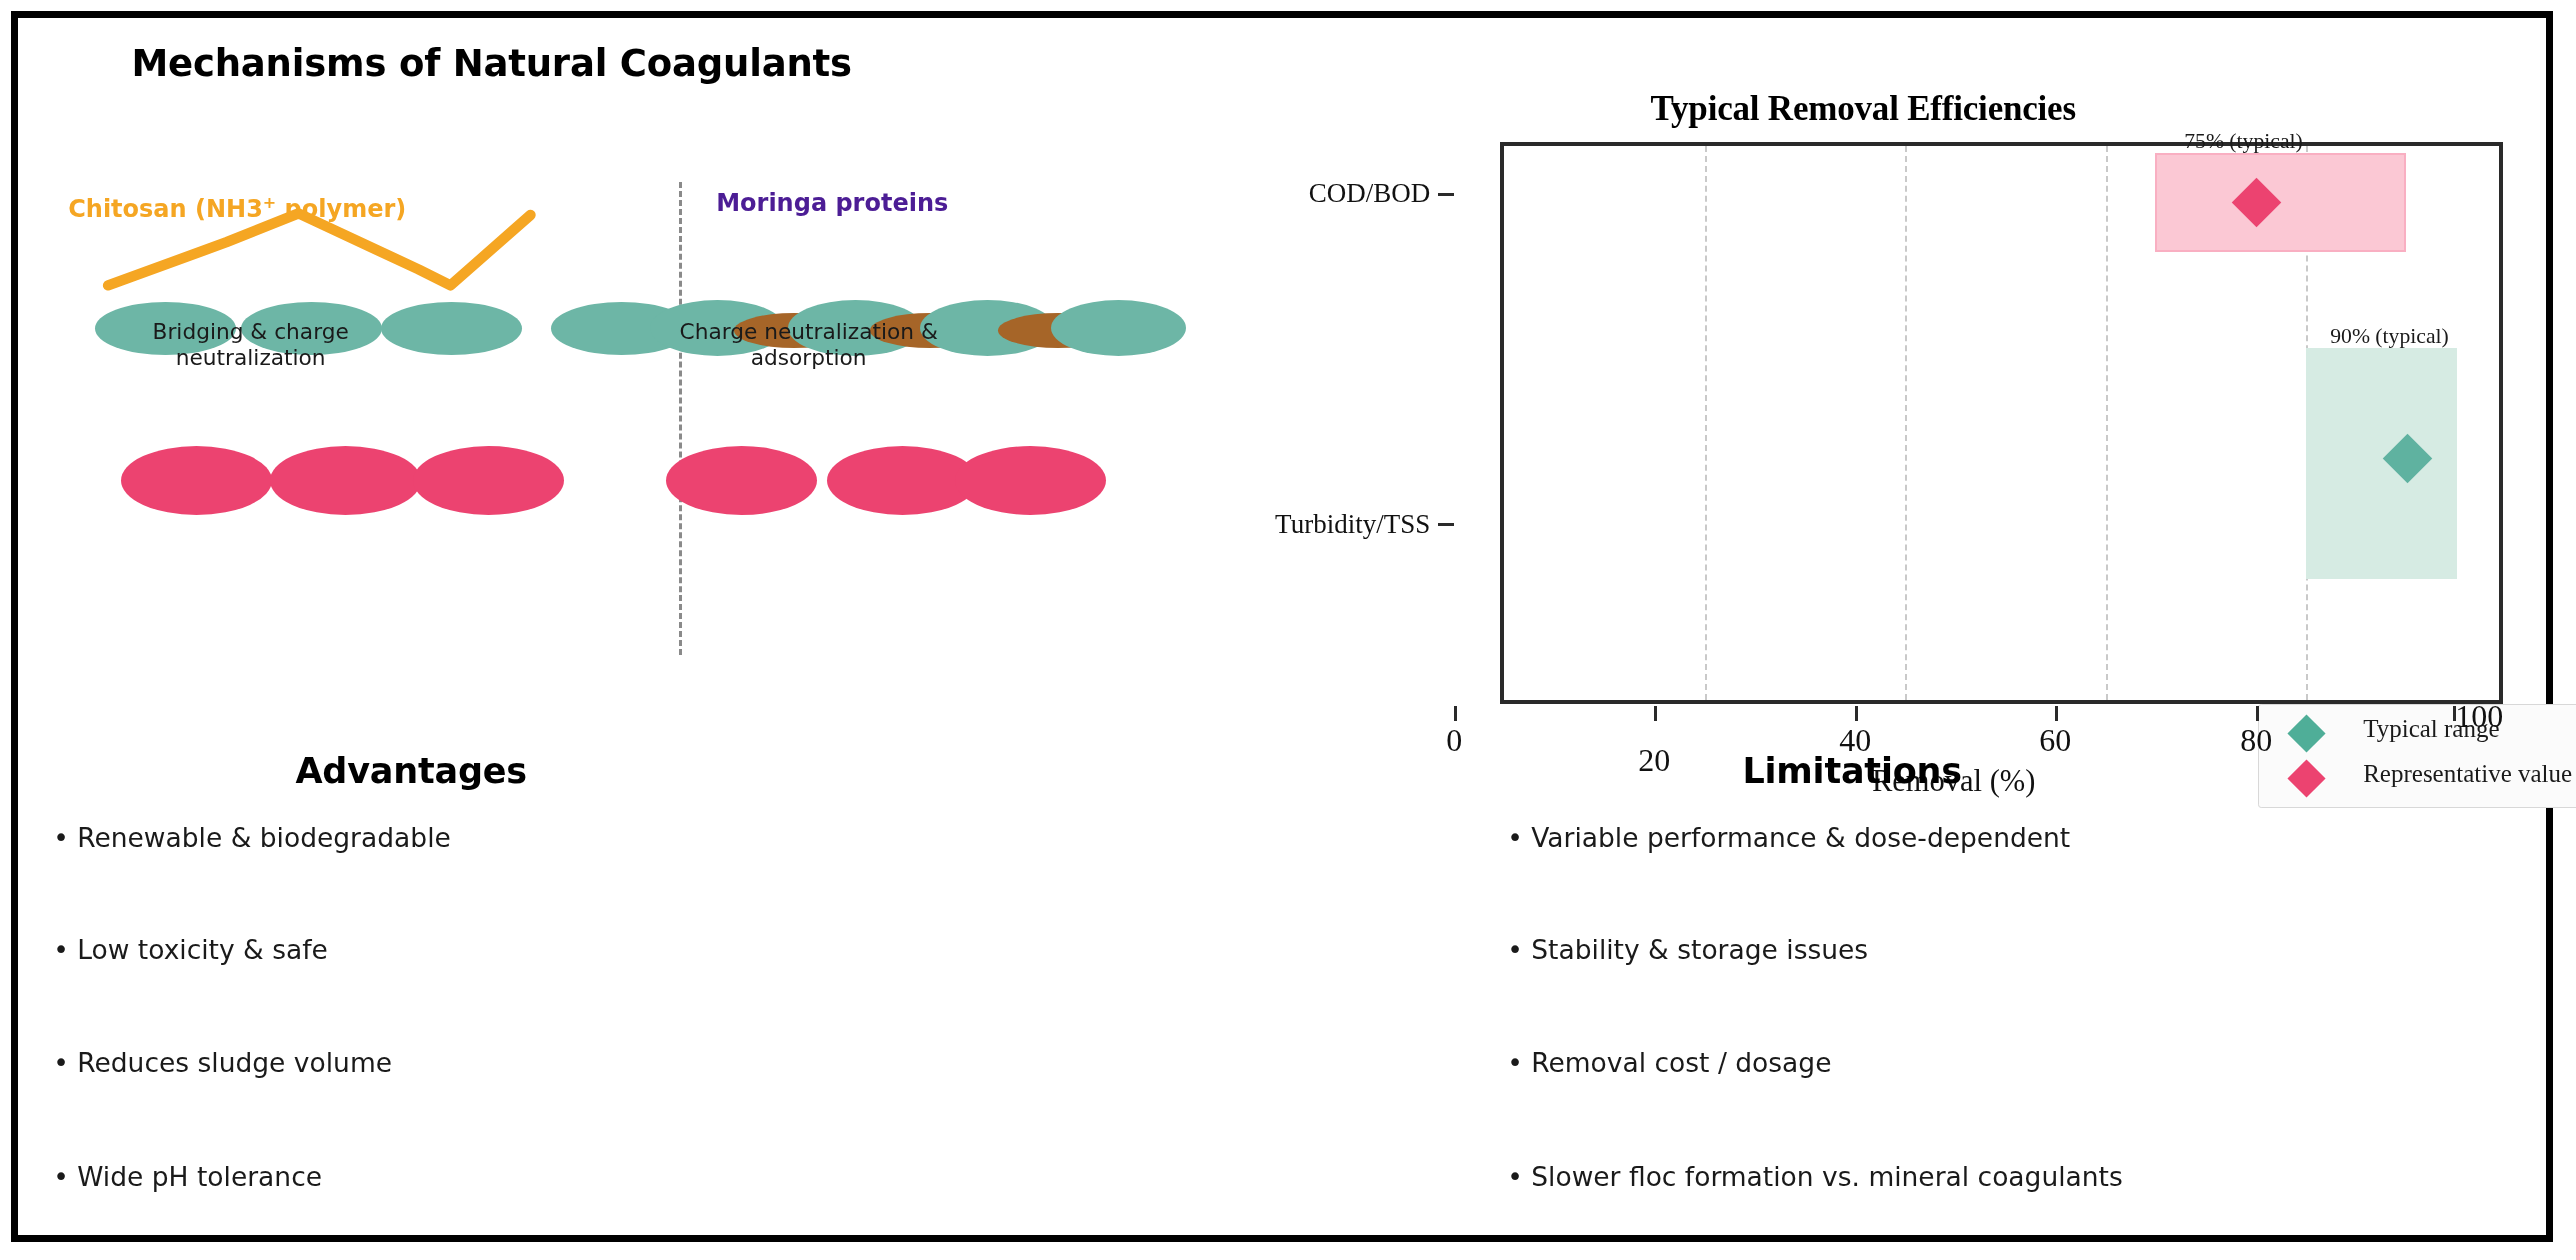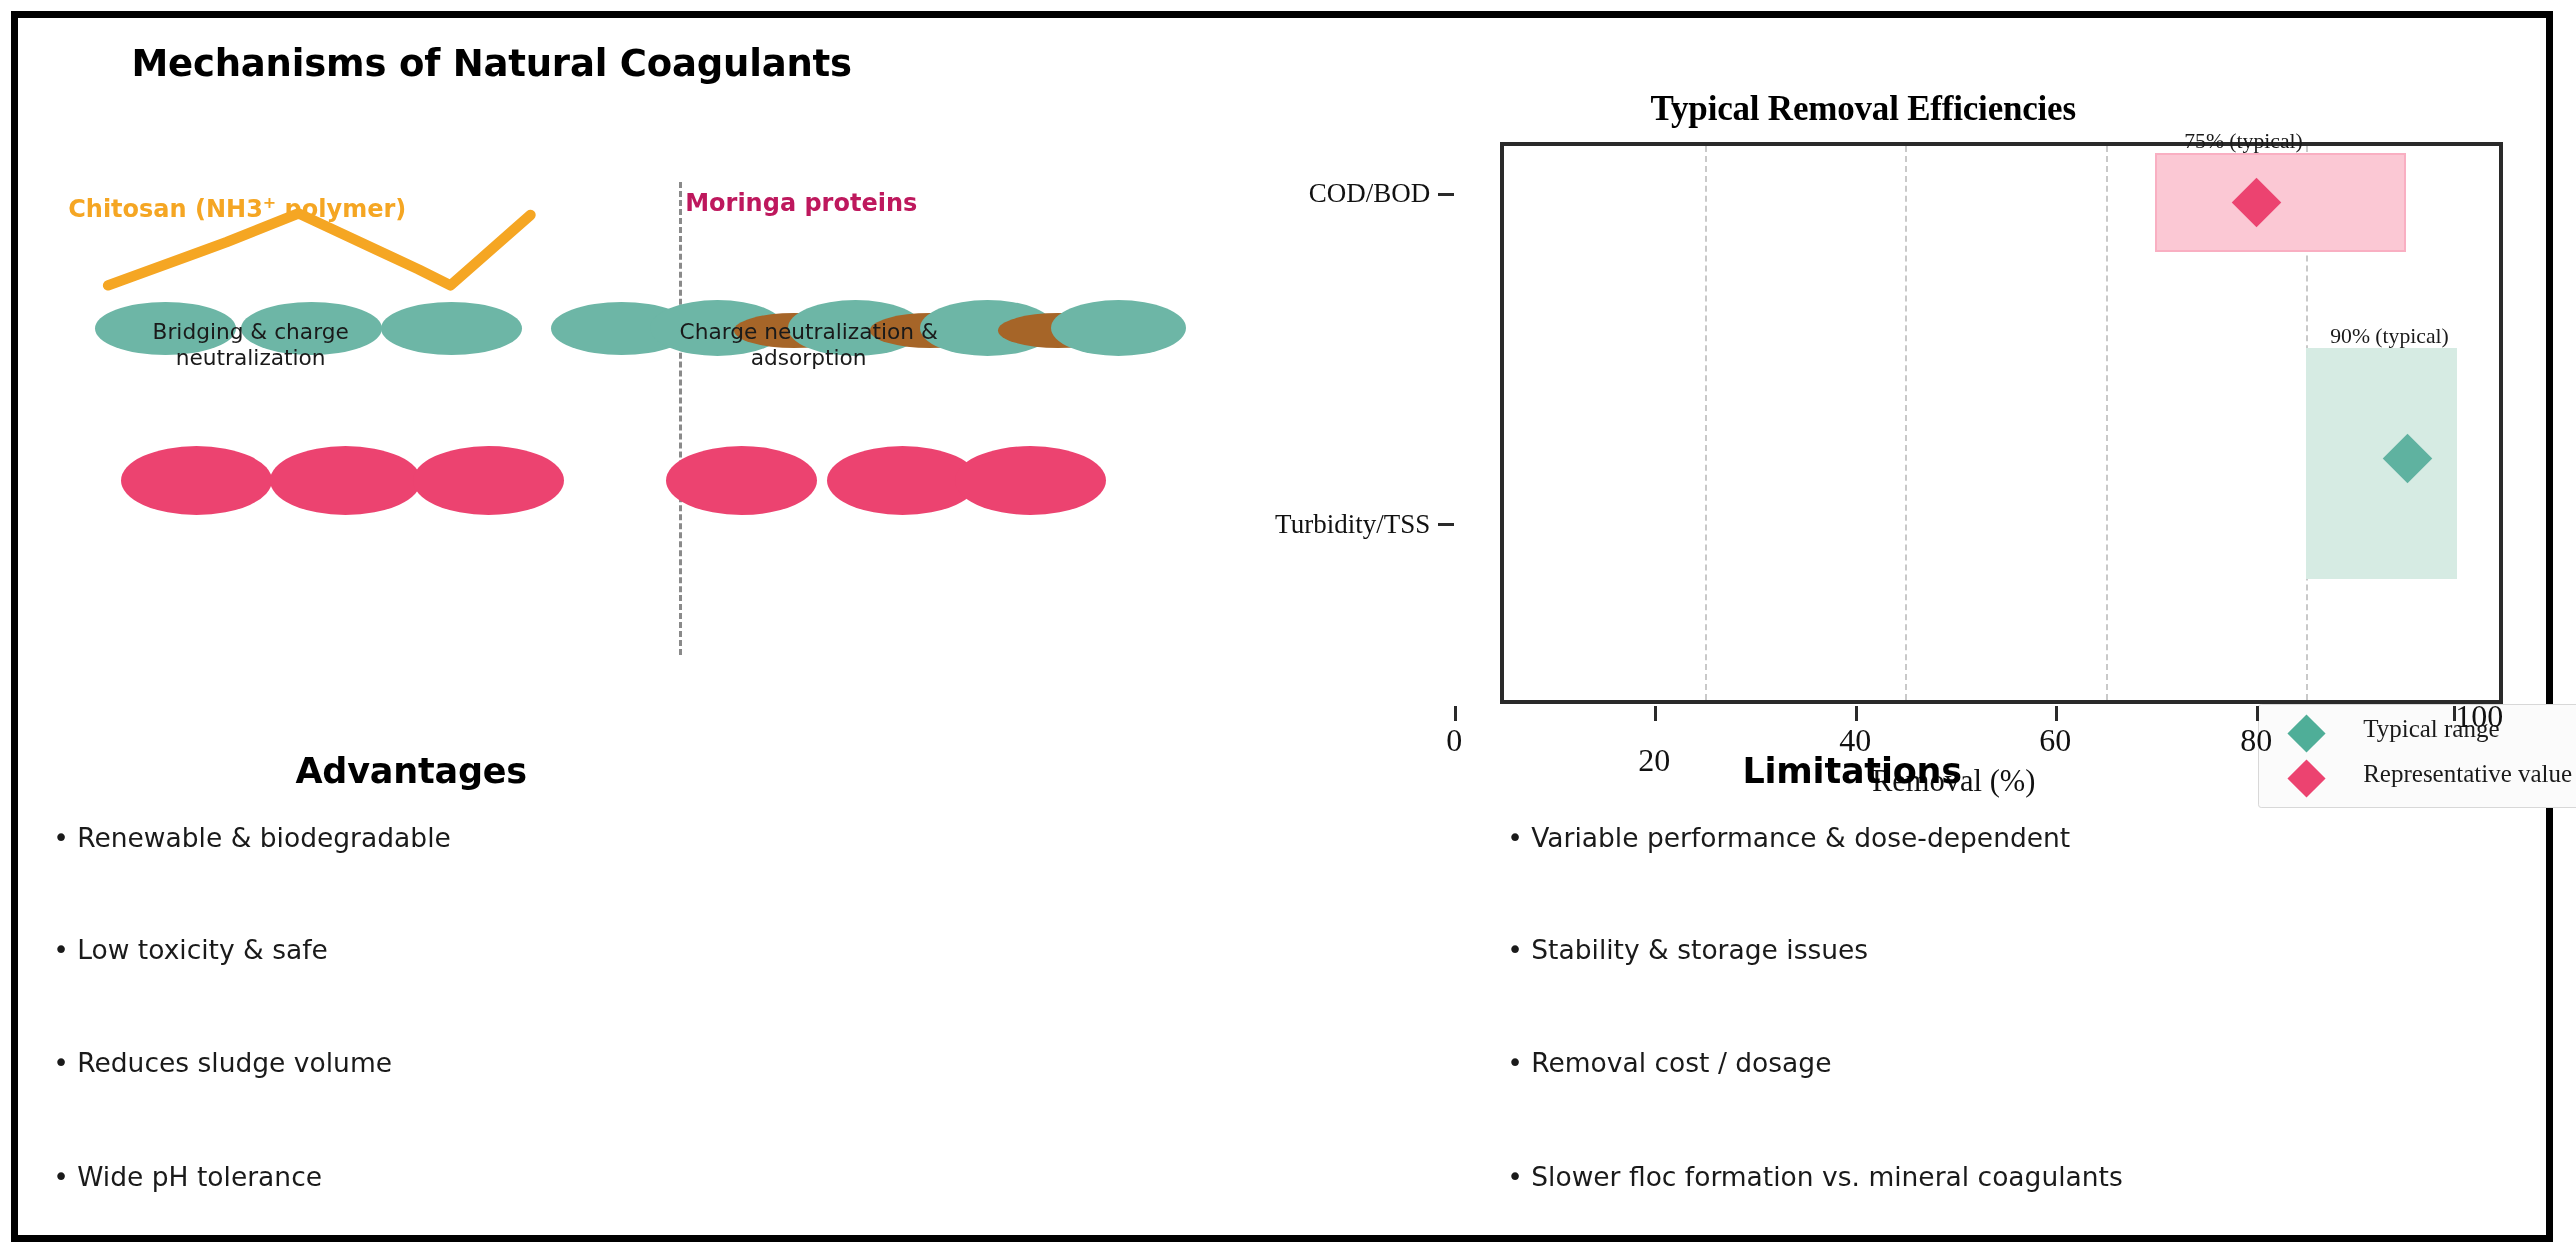--- a/index.html
+++ b/index.html
@@ -17,21 +17,21 @@
   
   #mech-panel{left:0px;top:0px;width:1284px;height:706px;}
   #mech-title{
     position:absolute;left:0;top:24px;width:947px;text-align:center;
     font-size:37px;font-weight:bold;letter-spacing:-0.2px;
   }
   .mech-col-label{
     position:absolute;font-size:24px;font-weight:bold;white-space:nowrap;
   }
   #chitosan-label{left:50px;top:175px;color:#F5A623;}
-  #moringa-label{left:667px;top:171px;color:#be185d;}
+  #moringa-label{left:698px;top:171px;color:#4c1d95;}
   #chitosan-label sup{font-size:16px;}
 
   #divider-line{
     position:absolute;left:661px;top:164px;width:0px;height:473px;
     border-left:3.2px dashed #8a8a8a;
   }
 
   svg.zig{position:absolute;overflow:visible;}
   #chitosan-chain{left:80px;top:189px;}
 

